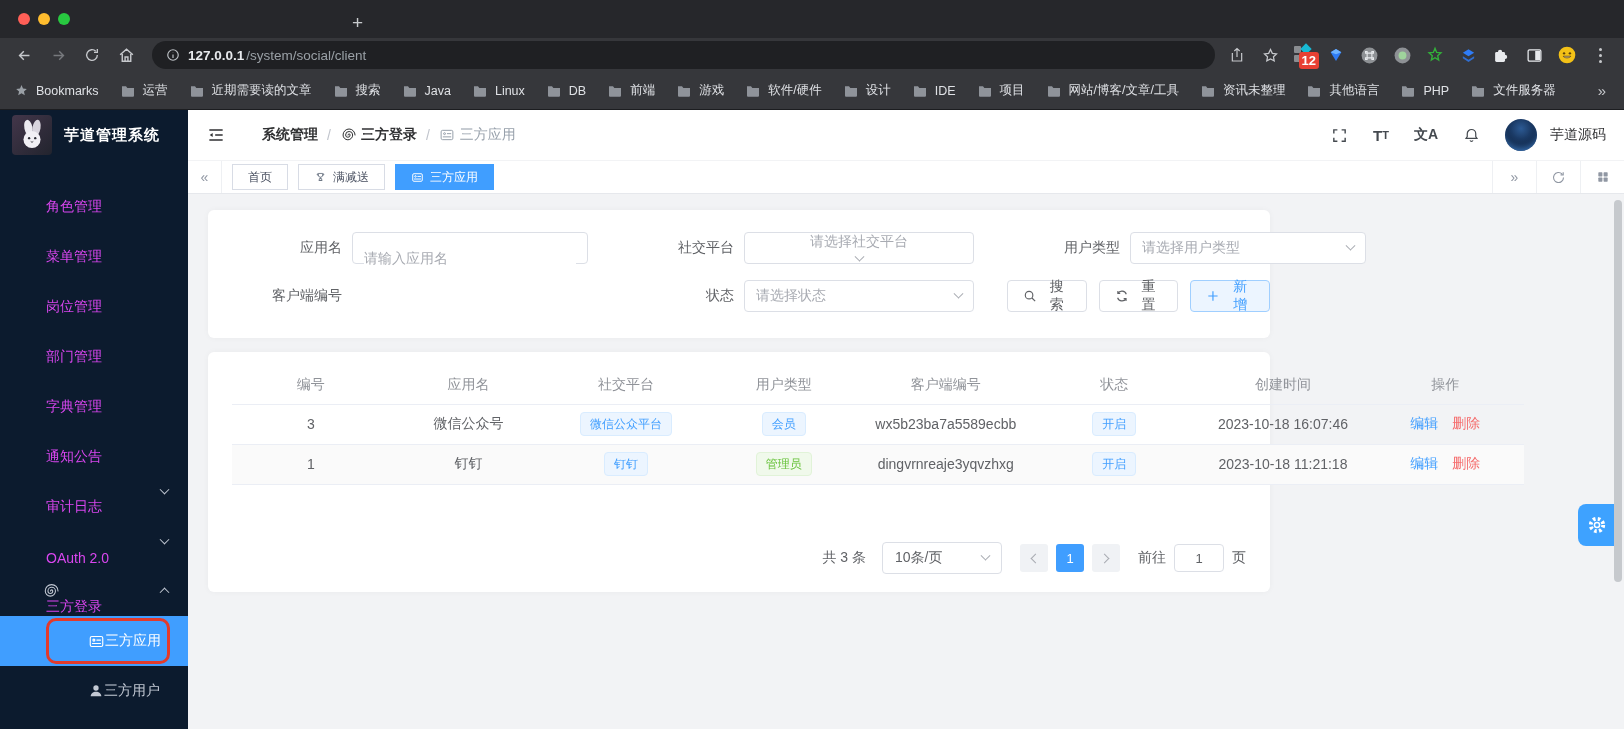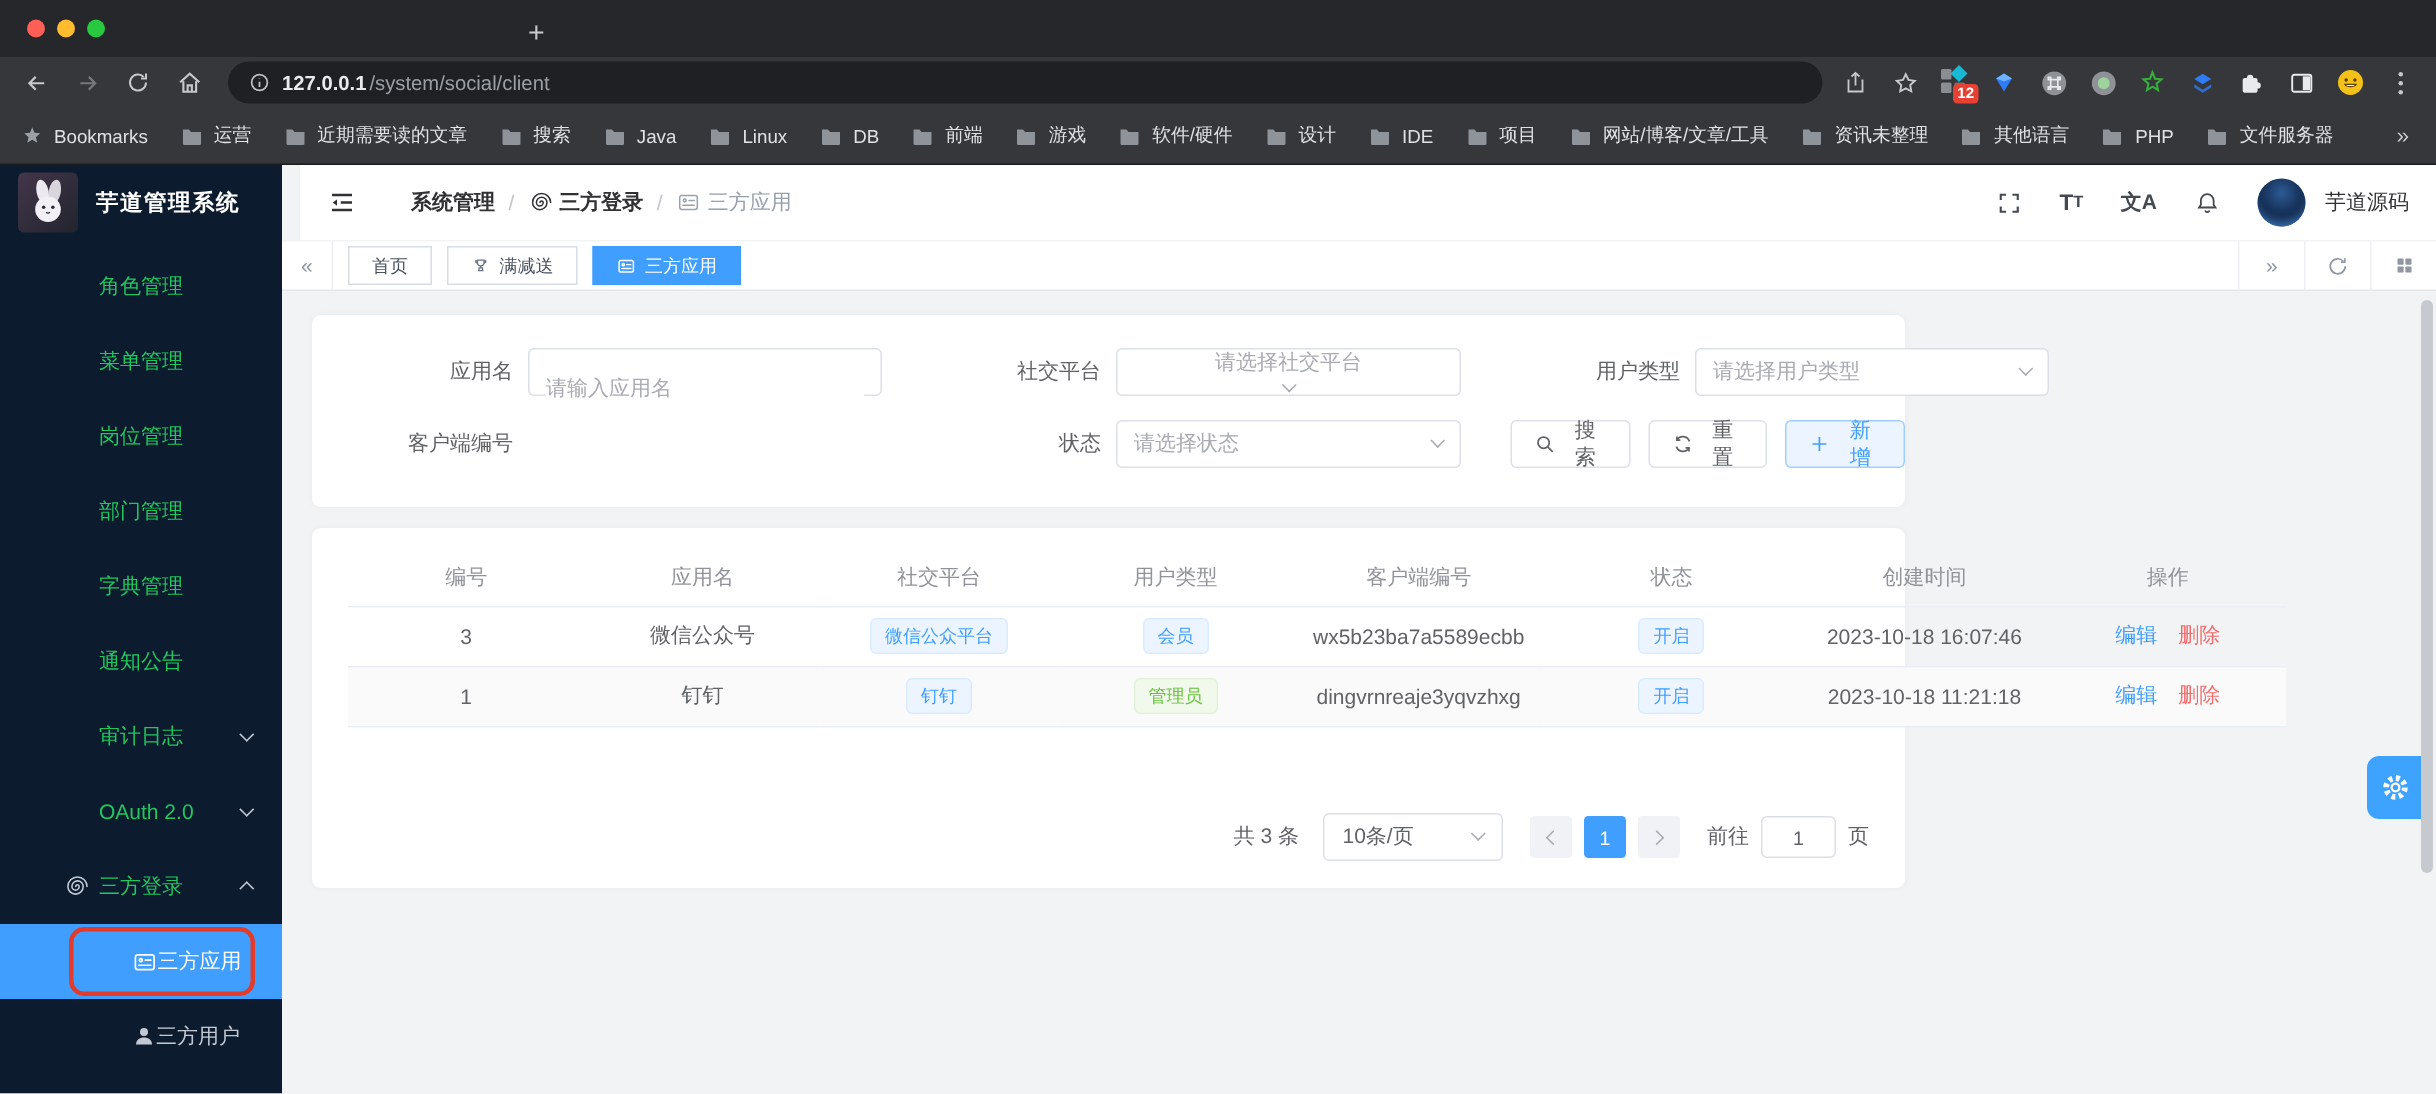--- a/index.html
+++ b/index.html
@@ -18,52 +18,52 @@
   .tab-close { color:#bdc1c6; font-size:14px; cursor:default; }
   .newtab-btn { position:absolute; left:352px; top:10px; color:#c7cacd; font-size:19px; line-height:26px; }
   .toolbar { height:34px; background:#36373b; display:flex; align-items:center; padding:0 10px; gap:6px; }
   .nav-ic { width:28px; height:28px; display:flex; align-items:center; justify-content:center; color:#c6c8cc; }
   .nav-ic.dim { color:#77797d; }
   .url-pill { flex:1; height:28px; background:#1f2023; border-radius:14px; display:flex; align-items:center; gap:8px; padding:0 14px; margin:0 6px; }
   .url-host { color:#e8eaed; font-size:13.5px; font-weight:bold; }
   .url-path { color:#9aa0a6; font-size:13.5px; margin-left:-6px; }
   .ext-row { display:flex; align-items:center; gap:13px; padding-right:4px; }
   .ext { position:relative; width:20px; height:20px; display:flex; align-items:center; justify-content:center; }
-  .badge { position:absolute; right:-6px; bottom:-4px; background:#e84033; color:#fff; font-size:10px; padding:1px 3px; border-radius:3px; font-weight:bold; }
+  .badge { position:absolute; right:-6px; bottom:-4px; background:#e84033; color:#fff; font-size:13px; padding:1px 3px; border-radius:3px; font-weight:bold; }
   .grid-ext i { position:absolute; width:7px; height:7px; background:#8a8d91; border-radius:1px; }
   .grid-ext i:nth-child(1){left:1px;top:1px;} .grid-ext i:nth-child(2){left:1px;top:10px;} .grid-ext i:nth-child(3){left:10px;top:10px;background:#6f7276;}
   .grid-ext b { position:absolute; left:9px; top:0; width:8px; height:8px; background:#18b9d4; transform:rotate(45deg); }
   .dots-v { display:flex; flex-direction:column; gap:3px; width:20px; align-items:center; }
   .dots-v i { width:3px; height:3px; border-radius:50%; background:#c6c8cc; }
   .bookmarks { height:38px; background:#36373b; display:flex; align-items:center; padding:0 14px; gap:21px; border-bottom:1px solid #1c1d20; }
   .bm { display:flex; align-items:center; gap:7px; color:#dfe1e5; font-size:12.5px; white-space:nowrap; }
   .bm-star { color:#9aa0a6; }
   .bm-spacer { flex:1; }
   .bm-sep { width:1px; height:18px; background:#55575b; }
 
   
   .sidebar { position:absolute; left:0; top:110px; width:188px; bottom:0; background:#0c1b2e; overflow:hidden; }
   .logo-row { height:50px; display:flex; align-items:center; gap:12px; padding-left:12px; }
   .logo-img { width:40px; height:40px; border-radius:4px; background:linear-gradient(135deg,#43364a,#22242e); display:flex; align-items:center; justify-content:center; }
   .app-title { color:#fff; font-size:15px; font-weight:bold; letter-spacing:1px; }
   .menu { padding-top:6px; }
-  .m-item { height:50px; display:flex; align-items:center; color:#22c55e; font-size:14px; padding-left:66px; position:relative; }
+  .m-item { height:50px; display:flex; align-items:flex-end; color:#d946ef; font-size:14px; padding-left:46px; position:relative; }
   .m-item .mi-icon { position:absolute; left:42px; top:50%; transform:translateY(-50%); color:#c3c9d4; }
   .caret { position:absolute; right:20px; top:50%; width:7px; height:7px; border-right:1.6px solid #c3c9d4; border-bottom:1.6px solid #c3c9d4; }
   .caret.down { transform:translateY(-70%) rotate(45deg); }
   .caret.up { transform:translateY(-30%) rotate(-135deg); }
   .sub-item { height:50px; display:flex; align-items:center; color:#c3c9d4; font-size:14px; padding-left:88px; position:relative; }
   .sub-item .mi-icon { left:60px; }
   .sub-item.active { background:#409eff; color:#fff; }
   .sub-item.active .mi-icon { color:#fff; }
   .sub-item.active::after { content:""; position:absolute; left:46px; right:18px; top:2px; bottom:2px; border:3px solid #e23a2b; border-radius:10px; pointer-events:none; }
 
   
   .main { position:absolute; left:188px; top:110px; right:0; bottom:0; background:#f2f3f5; }
-  .app-header { height:50px; background:#fff; display:flex; align-items:center; padding:1px 18px;margin-left:12px; }
+  .app-header { height:50px; background:#fff; display:flex; align-items:center; padding:1px 18px; }
   .fold-icon { color:#303133; margin-right:36px; }
   .crumbs { display:flex; align-items:center; gap:9px; font-size:14px; }
   .crumb { color:#303133; font-weight:bold; display:flex; align-items:center; gap:5px; }
   .crumb-sep { color:#c0c4cc; font-weight:normal; }
   .crumb.last { color:#97a0ab; font-weight:normal; }
   .hdr-right { margin-left:auto; display:flex; align-items:center; gap:25px; color:#44494f; }
   .hdr-ic { display:flex; align-items:center; justify-content:center; }
   .tt-glyph { font-size:15px; font-weight:bold; }
   .tt-glyph small { font-size:11px; font-weight:bold; }
   .lang-glyph { font-size:14px; font-weight:bold; }

